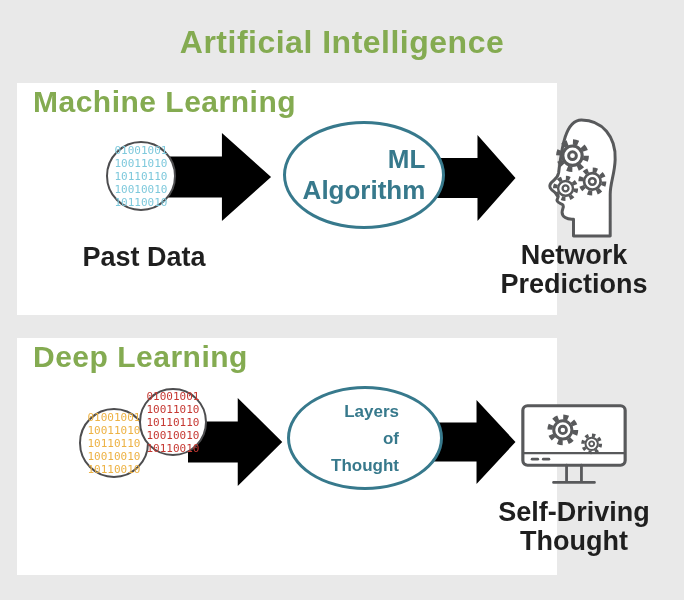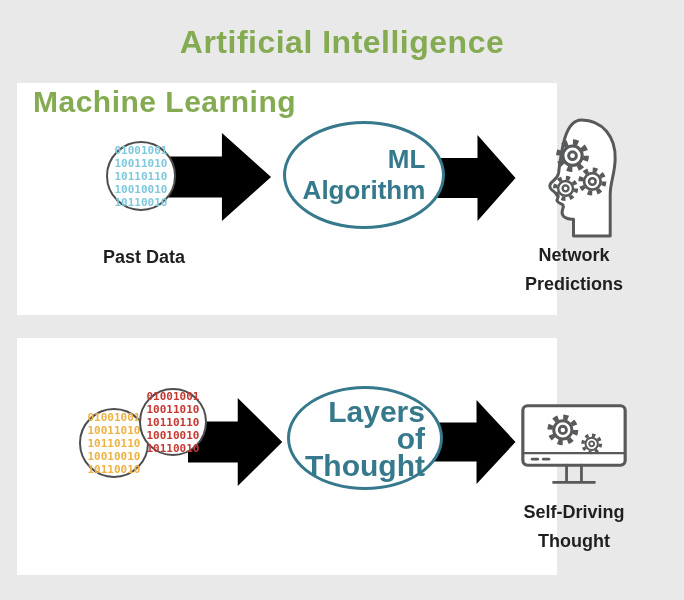--- a/index.html
+++ b/index.html
@@ -26,46 +26,46 @@
     position:absolute; left:16px; top:2px; margin:0;
     font-size:30px; font-weight:bold; color:var(--heading_green); letter-spacing:0.5px;
   }
   .preline{ white-space:pre-line;text-align:right; }
   .circle{
     position:absolute; border-radius:50%; background:var(--panel);
     border:2px solid var(--circle_gray);
     display:flex; align-items:center; justify-content:center; box-sizing:border-box;
   }
   .binary{
-    font-family:"DejaVu Sans Mono", monospace; font-weight:bold;
+    font-family:"DejaVu Sans Mono", monospace; font-weight:normal;
     font-size:11px; line-height:13px; text-align:center; color:inherit;
   }
   .ml-circle{ left:89px; top:58px; width:70px; height:70px; z-index:2; color:var(--binary_blue); }
   .dl-circle-back{ left:62px; top:70px; width:70px; height:70px; z-index:2; color:var(--binary_orange); }
   .dl-circle-front{ left:122px; top:50px; width:68px; height:68px; z-index:3; color:var(--binary_red); }
   .arrow{ position:absolute; z-index:1; }
   .ml-arrow1{ left:150px; top:48px; width:106px; height:92px; }
   .ml-arrow2{ left:418px; top:50px; width:82px; height:90px; }
   .dl-arrow1{ left:171px; top:58px; width:96px; height:92px; }
   .dl-arrow2{ left:416px; top:60px; width:84px; height:88px; }
   .ellipse{
     position:absolute; background:var(--panel); border:3px solid var(--teal);
     border-radius:50%; display:flex; align-items:center; justify-content:center;
     z-index:4; text-align:center; box-sizing:border-box;
   }
   .ml-ellipse{ left:266px; top:38px; width:162px; height:108px; }
   .dl-ellipse{ left:270px; top:48px; width:156px; height:104px; }
   .ellipse-text{ font-weight:bold; color:var(--teal); }
   .ml-ellipse .ellipse-text{ font-size:26px; line-height:31px; }
-  .dl-ellipse .ellipse-text{ font-size:30px; line-height:27px; }
+  .dl-ellipse .ellipse-text{ font-size:17px; line-height:27px; }
   .icon{ position:absolute; color:var(--outline_gray); z-index:2; }
   .head-icon{ left:505px; top:33px; width:101px; height:124px; }
   .monitor-icon{ left:501px; top:64px; width:112px; height:93px; }
   .label{
-    position:absolute; font-size:18px; font-weight:bold; color:var(--text_dark);
+    position:absolute; font-size:27px; font-weight:bold; color:var(--text_dark);
     text-align:center; line-height:29px;
   }
   .label-past{ left:27px; top:160px; width:200px; }
   .label-pred{ left:457px; top:158px; width:200px; }
   .label-structured{ left:16px; top:165px; width:220px; }
   .label-selfdriving{ left:457px; top:160px; width:200px; }
   .defs-store{ position:absolute; width:0; height:0; overflow:hidden; }
 </style>
 </head>
 <body>
@@ -119,20 +119,21 @@
       <use href="#gear" transform="translate(43,73) scale(0.88)"></use>
       <use href="#gear" transform="translate(70,66) scale(0.98)"></use>
     </svg>
 
     <div class="label label-past">Past Data</div>
     <div class="label label-pred preline">Network
 Predictions</div>
   </section>
 
   <section class="panel panel-dl">
+    <h2 class="panel-heading">Deep Learning</h2>
 
     <svg class="arrow dl-arrow1" viewBox="0 0 110 90" preserveAspectRatio="none">
         <use href="#fat-arrow"></use>
       </svg>
 
     <div class="circle dl-circle-back">
       <span class="binary preline">01001001
 10011010
 10110110
 10010010

